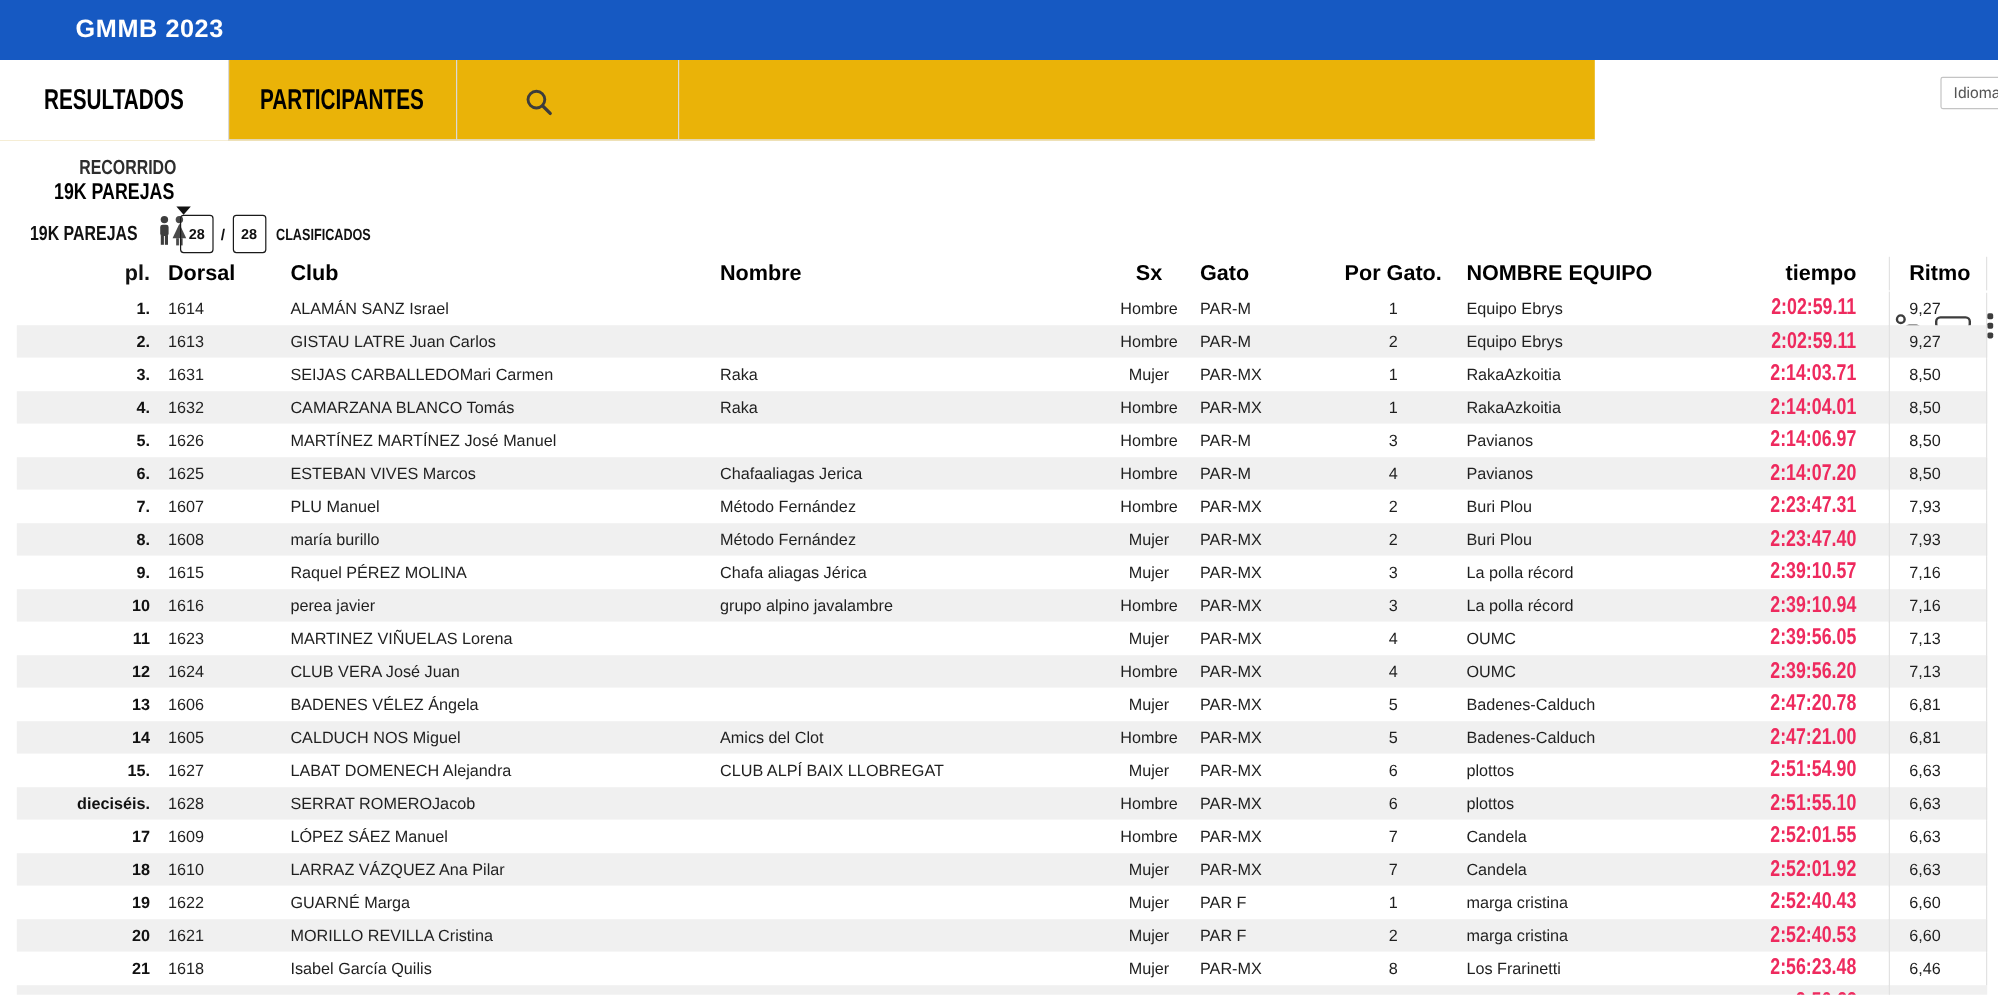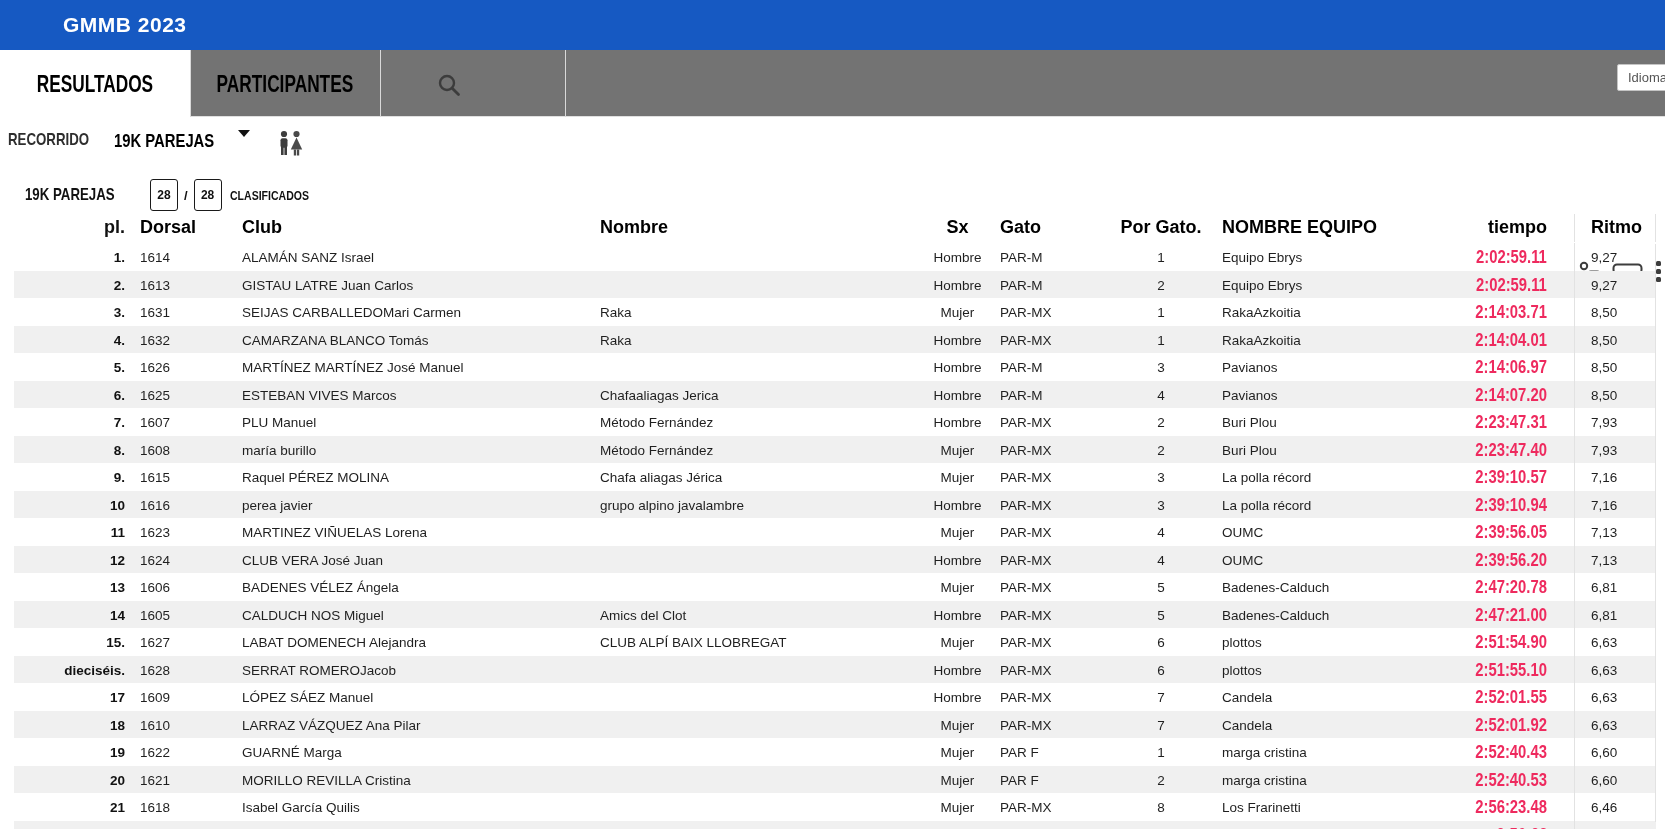--- a/index.html
+++ b/index.html
@@ -7,36 +7,36 @@
     font-family:"Liberation Sans","DejaVu Sans",sans-serif; }
   body { position:relative; }
 
   
   .topbar { position:absolute; left:0; top:0; width:1665px; height:50px;
     background:#1659c2; display:flex; align-items:center;padding-left:45px; }
   .topbar .title { color:#fff; font-size:21px; font-weight:bold; margin-left:18px;
     letter-spacing:.5px; }
 
   
-  .tabstrip { position:absolute; left:0; top:50px; width:1665px; height:67px;
-    background:#737373; border-bottom:1px solid #e0e0e0; }
+  .tabstrip { position:absolute; left:0; top:50px; width:1329px; height:67px;
+    background:#eab308; border-bottom:1px solid #e0e0e0; }
   .tab-active-bg { position:absolute; left:0; top:0; width:190px; height:67px; background:#fff; }
   .vdiv { position:absolute; top:0; width:1px; height:67px; background:#d9d9d9; }
   .tab-label { position:absolute; top:0; height:67px; display:flex; align-items:center;
     justify-content:center; font-weight:bold; font-size:24px; color:#000; }
   .cond { display:inline-block; transform:scaleX(.72); transform-origin:50% 50%; white-space:nowrap; }
   .cond-l { display:inline-block; transform:scaleX(.78); transform-origin:0 50%; white-space:nowrap; }
   .search-btn { position:absolute; left:434px; top:70px; width:30px; height:30px; cursor:pointer; }
   .lang-btn { position:absolute; left:1617px; top:64px; height:27px; width:120px;
     background:#fff; border:1px solid #c4c4c4; border-radius:2px; color:#555;
     font-size:13px; text-align:left; padding:0 0 0 10px; line-height:25px; }
 
   
   .toolbar { position:absolute; left:0; top:130px; width:1665px; height:40px; }
-  .toolbar-left { position:absolute; left:8px; top:0; height:40px; display:flex; align-items:flex-start; }
+  .toolbar-left { position:absolute; left:33px; top:0; height:40px; display:flex; align-items:flex-end;flex-direction:column; }
   .recorrido-label { font-size:17px; font-weight:bold; color:#2e2e2e; margin-right:-10px; }
   .recorrido-value { font-size:19px; font-weight:bold; color:#000; margin-left:12px; margin-right:-14px; }
   .caret { width:0; height:0; border-left:6px solid transparent; border-right:6px solid transparent;
     border-top:7px solid #111; margin-left:10px; display:inline-block; }
   .couple { margin-left:26px; display:inline-block; }
   .tool-icon { position:absolute; top:131px; cursor:pointer; }
   .kebab { position:absolute; left:1656px; top:131px; width:8px; }
   .kebab i { display:block; width:5px; height:5px; border-radius:1.5px; background:#3d3d3d; margin:0 0 3px 0; }
 
   

